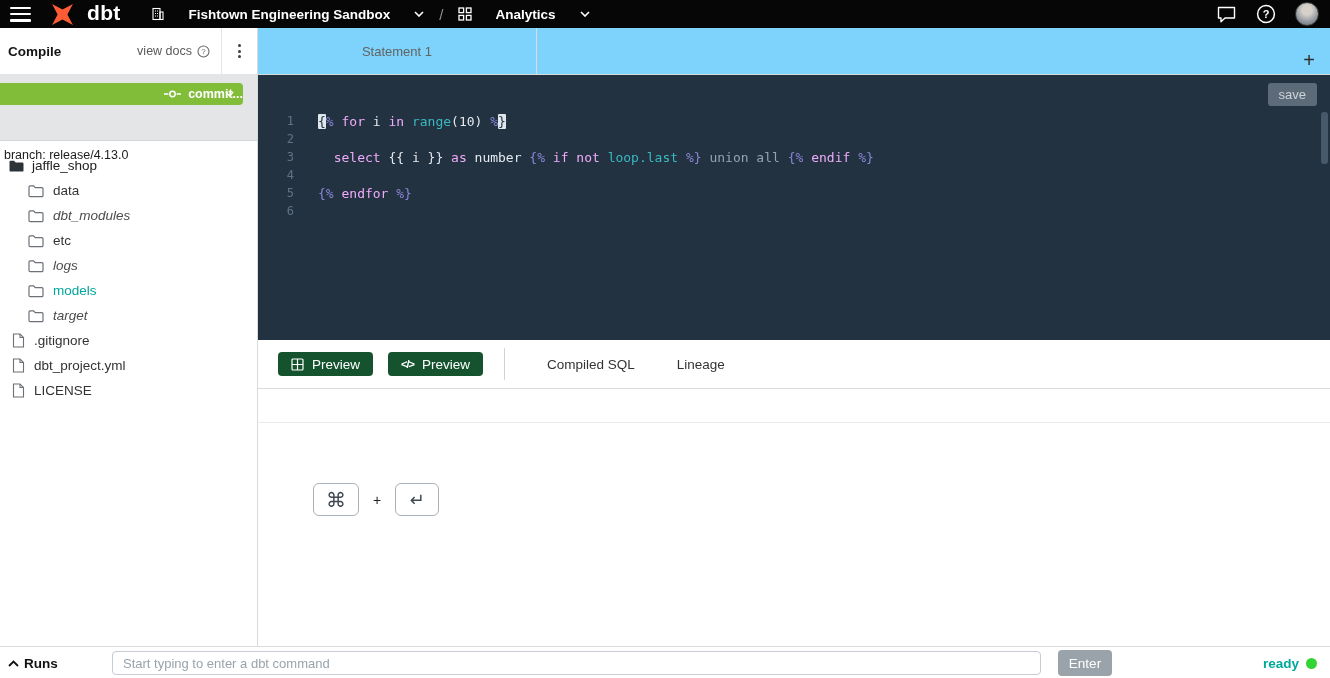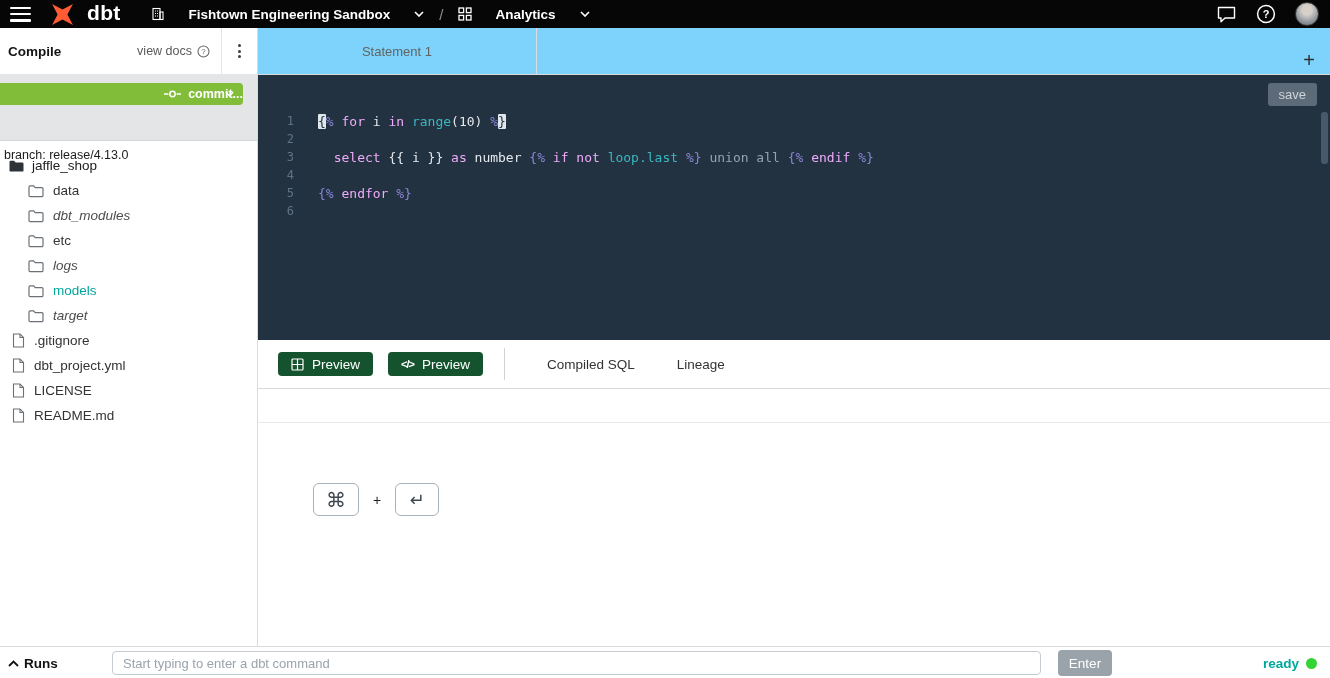--- a/index.html
+++ b/index.html
@@ -280,29 +280,20 @@
         </div>
         <div class="tree-row file">
           <span class="tree-icon">
             <svg width="13" height="15" viewBox="0 0 13 15" fill="none" stroke="currentColor" stroke-width="1.1">
               <path d="M1.5 1 h6.5 l3.5 3.5 v9.5 h-10 z"></path>
               <path d="M8 1 v3.5 h3.5"></path>
             </svg>
           </span>
           <span class="tree-label">LICENSE</span>
         </div>
-        <div class="tree-row file">
-          <span class="tree-icon">
-            <svg width="13" height="15" viewBox="0 0 13 15" fill="none" stroke="currentColor" stroke-width="1.1">
-              <path d="M1.5 1 h6.5 l3.5 3.5 v9.5 h-10 z"></path>
-              <path d="M8 1 v3.5 h3.5"></path>
-            </svg>
-          </span>
-          <span class="tree-label">README.md</span>
-        </div>
       </div>
   </aside>
 
   <div class="tabbar">
     <div class="editor-tab">
       <span>Statement 1</span>
     </div>
     <div class="new-tab-btn">
       <span>+</span>
     </div>

